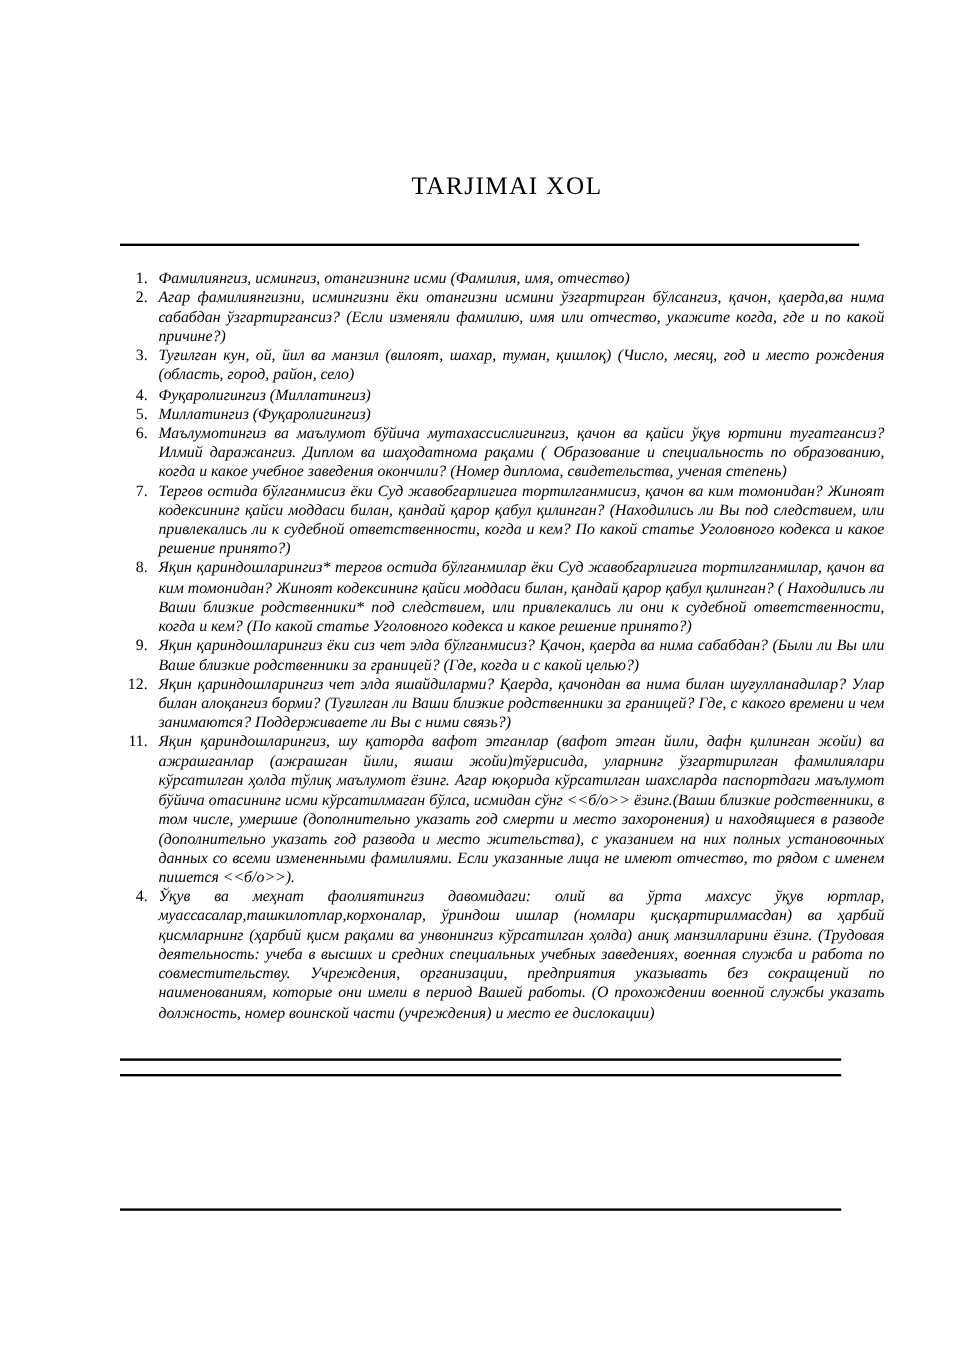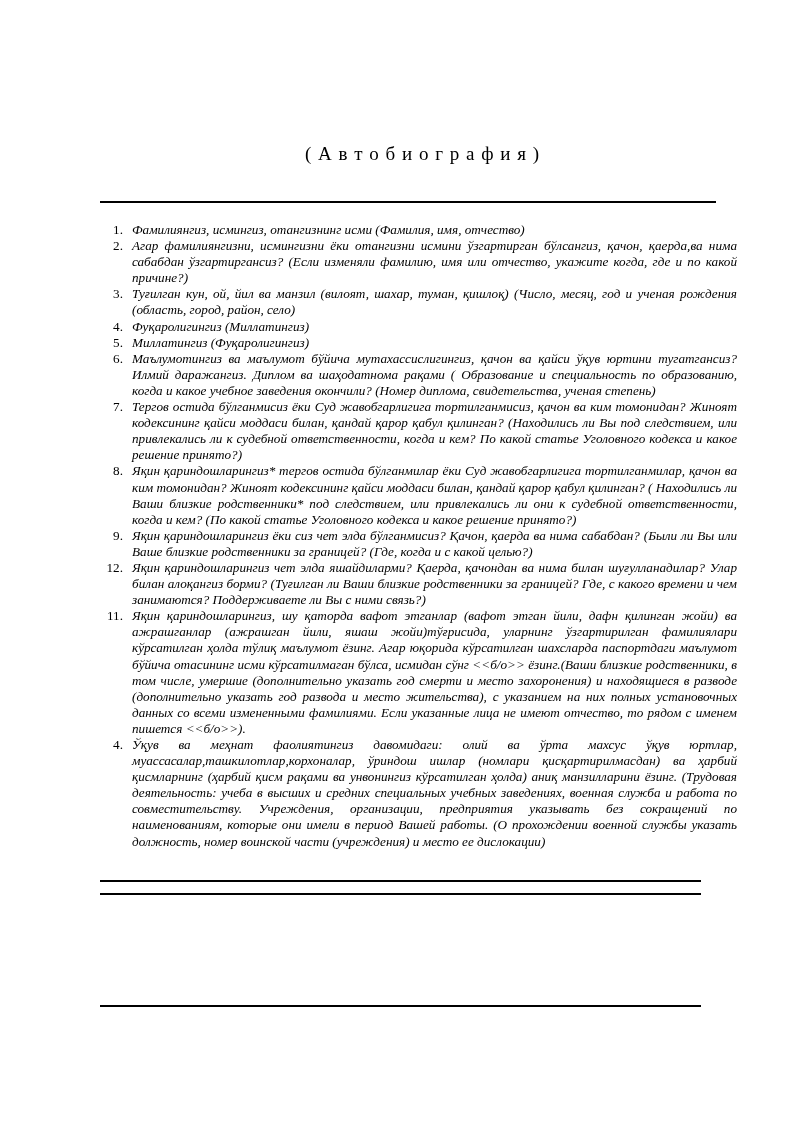--- a/index.html
+++ b/index.html
@@ -57,37 +57,37 @@
   .rule-bottom {
     margin: 110px 0 0 100px;
     width: 601px;
     border-top: 2px solid #000;
   }
 </style>
 </head>
 <body>
 
 <div class="header">
-  <div class="doc-subtitle">( А в т о б и о г р а ф и я )</div>
+  <div class="doc-title">TARJIMAI XOL</div>
 </div>
 
 <div class="rule-top"></div>
 
 <div class="qlist">
   <div class="item">
     <span class="num">1.</span>
     <span class="txt">Фамилиянгиз, исмингиз, отангизнинг исми (Фамилия, имя, отчество)</span>
   </div>
   <div class="item">
     <span class="num">2.</span>
     <span class="txt">Агар фамилиянгизни, исмингизни ёки отангизни исмини ўзгартирган бўлсангиз, қачон, қаерда,ва нима сабабдан ўзгартиргансиз? (Если изменяли фамилию, имя или отчество, укажите когда, где и по какой причине?)</span>
   </div>
   <div class="item">
     <span class="num">3.</span>
-    <span class="txt">Туғилган кун, ой, йил ва манзил (вилоят, шахар, туман, қишлоқ) (Число, месяц, год и ученая рождения (область, город, район, село)</span>
+    <span class="txt">Туғилган кун, ой, йил ва манзил (вилоят, шахар, туман, қишлоқ) (Число, месяц, год и место рождения (область, город, район, село)</span>
   </div>
   <div class="item">
     <span class="num">4.</span>
     <span class="txt">Фуқаролигингиз (Миллатингиз)</span>
   </div>
   <div class="item">
     <span class="num">5.</span>
     <span class="txt">Миллатингиз (Фуқаролигингиз)</span>
   </div>
   <div class="item">

